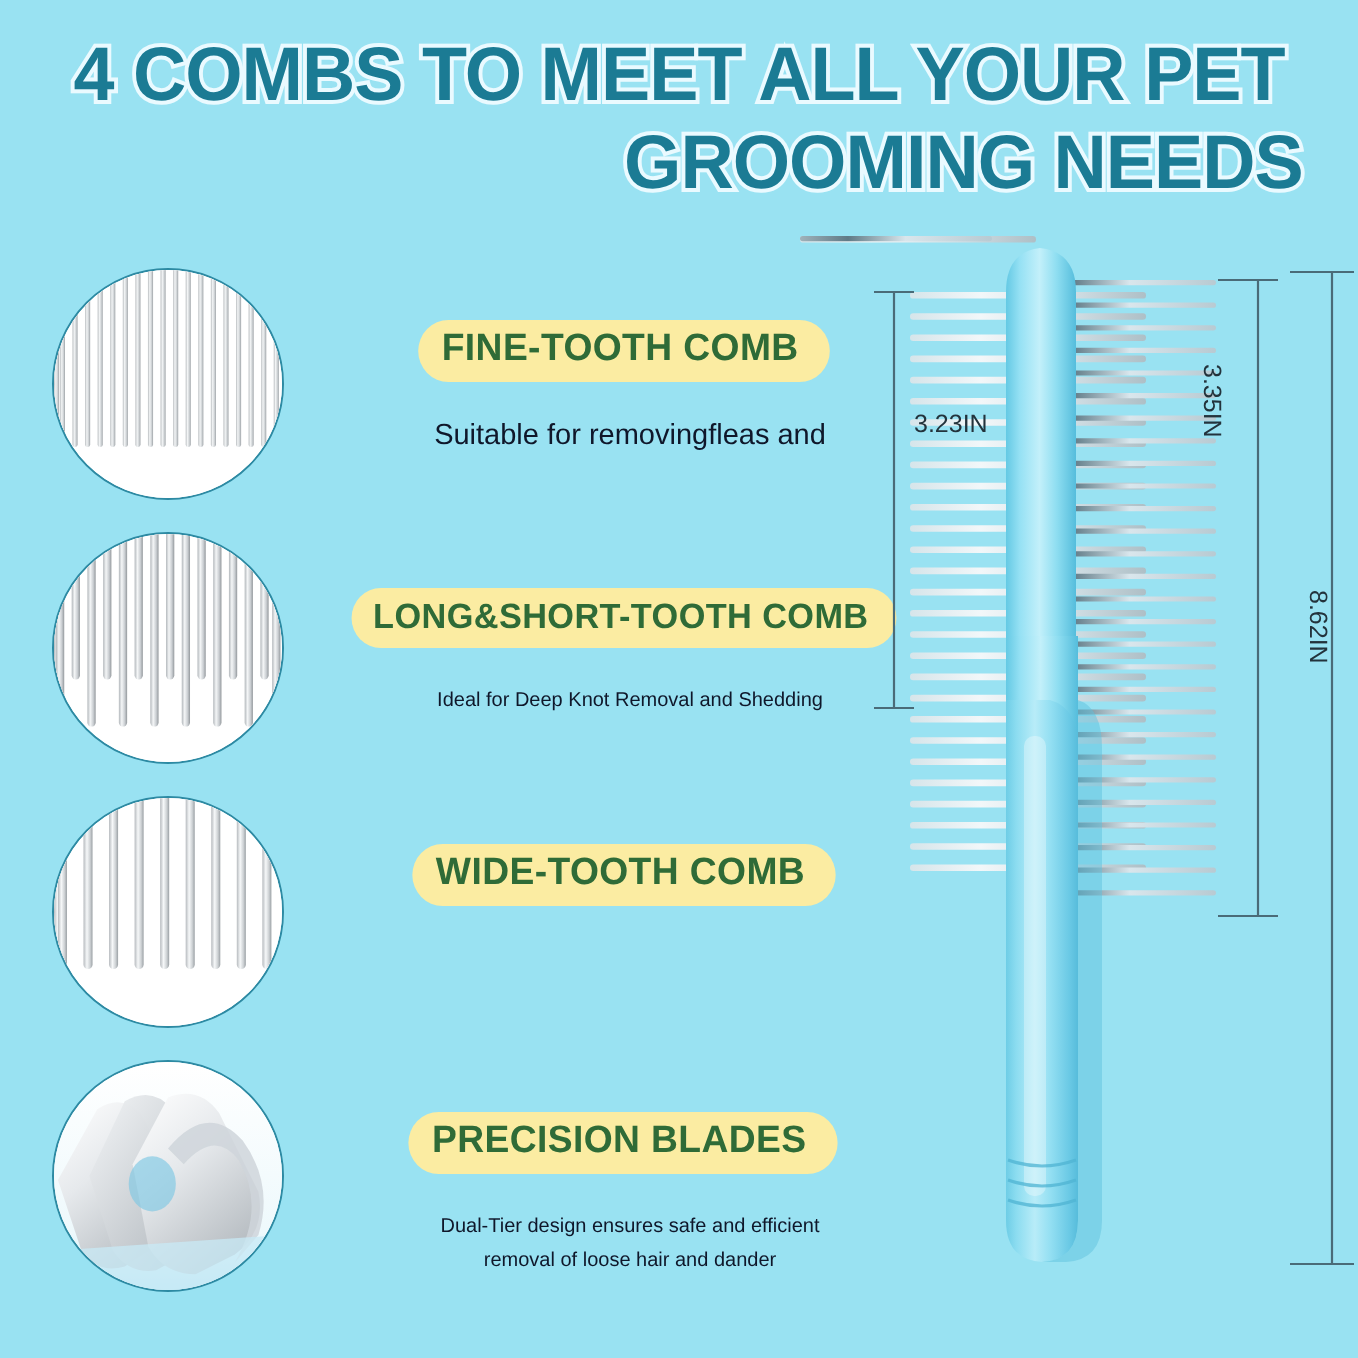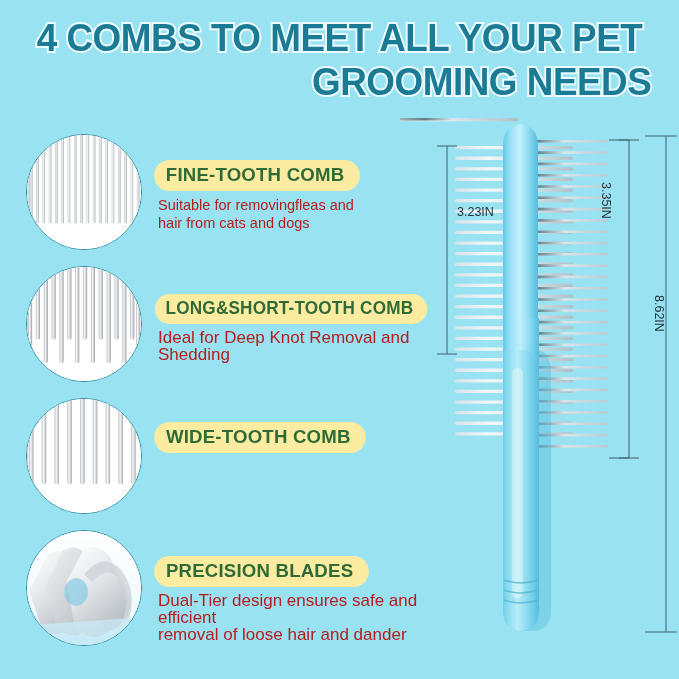--- a/index.html
+++ b/index.html
@@ -52,43 +52,44 @@
     border:1.6px solid #2d8aa3;
     overflow:hidden;
     box-sizing:border-box;
   }
   .circle svg{display:block;width:100%;height:100%;}
 
   .ftext{
     position:absolute;
     left:126px;top:0;
     width:320px;
+    text-align:center;
   }
   .badge{
     display:inline-block;
     background:#fbeca2;
     border-radius:18px;
     padding:4px 16px 5px 12px;
     color:#2f6b37;
     font-size:19px;
     font-weight:bold;
     letter-spacing:0.2px;
     white-space:nowrap;
     transform:scaleX(0.98);
   }
   .badge.small{font-size:17.5px;padding:4px 14px 5px 11px;}
   .desc{
-    margin-top:5px;
+    margin-top:18px;
     padding-left:6px;
-    color:#b91c1c;
+    color:#0f172a;
     font-size:14.5px;
     line-height:18px;
     max-width:320px;
   }
-  .desc.sm{font-size:17px;line-height:17px;}
+  .desc.sm{font-size:10px;line-height:17px;}
 
   .f1 .ftext{top:28px;}
   .f2 .ftext{top:30px;}
   .f3 .ftext{top:26px;}
   .f4 .ftext{top:28px;}
 
   
   #product{position:absolute;left:400px;top:118px;width:279px;height:561px;}
   #product svg{display:block;}
 
@@ -149,21 +150,20 @@
             <use href="#fineset" x="105.4"></use>
             <use href="#fineset" x="111.8"></use>
           </g>
         </g>
       </svg>
     </div>
     <div class="ftext">
       <span class="badge">FINE-TOOTH COMB</span>
       <div class="desc">
         <div>Suitable for removingfleas and</div>
-        <div>hair from cats and dogs</div>
       </div>
     </div>
   </div>
 
   <div class="feature f2">
     <div class="circle">
       <svg viewBox="0 0 116 116" xmlns="http://www.w3.org/2000/svg">
         <defs>
           <linearGradient id="pin2" x1="0" y1="0" x2="1" y2="0">
             <stop offset="0%" stop-color="#b2b7bb"></stop>

